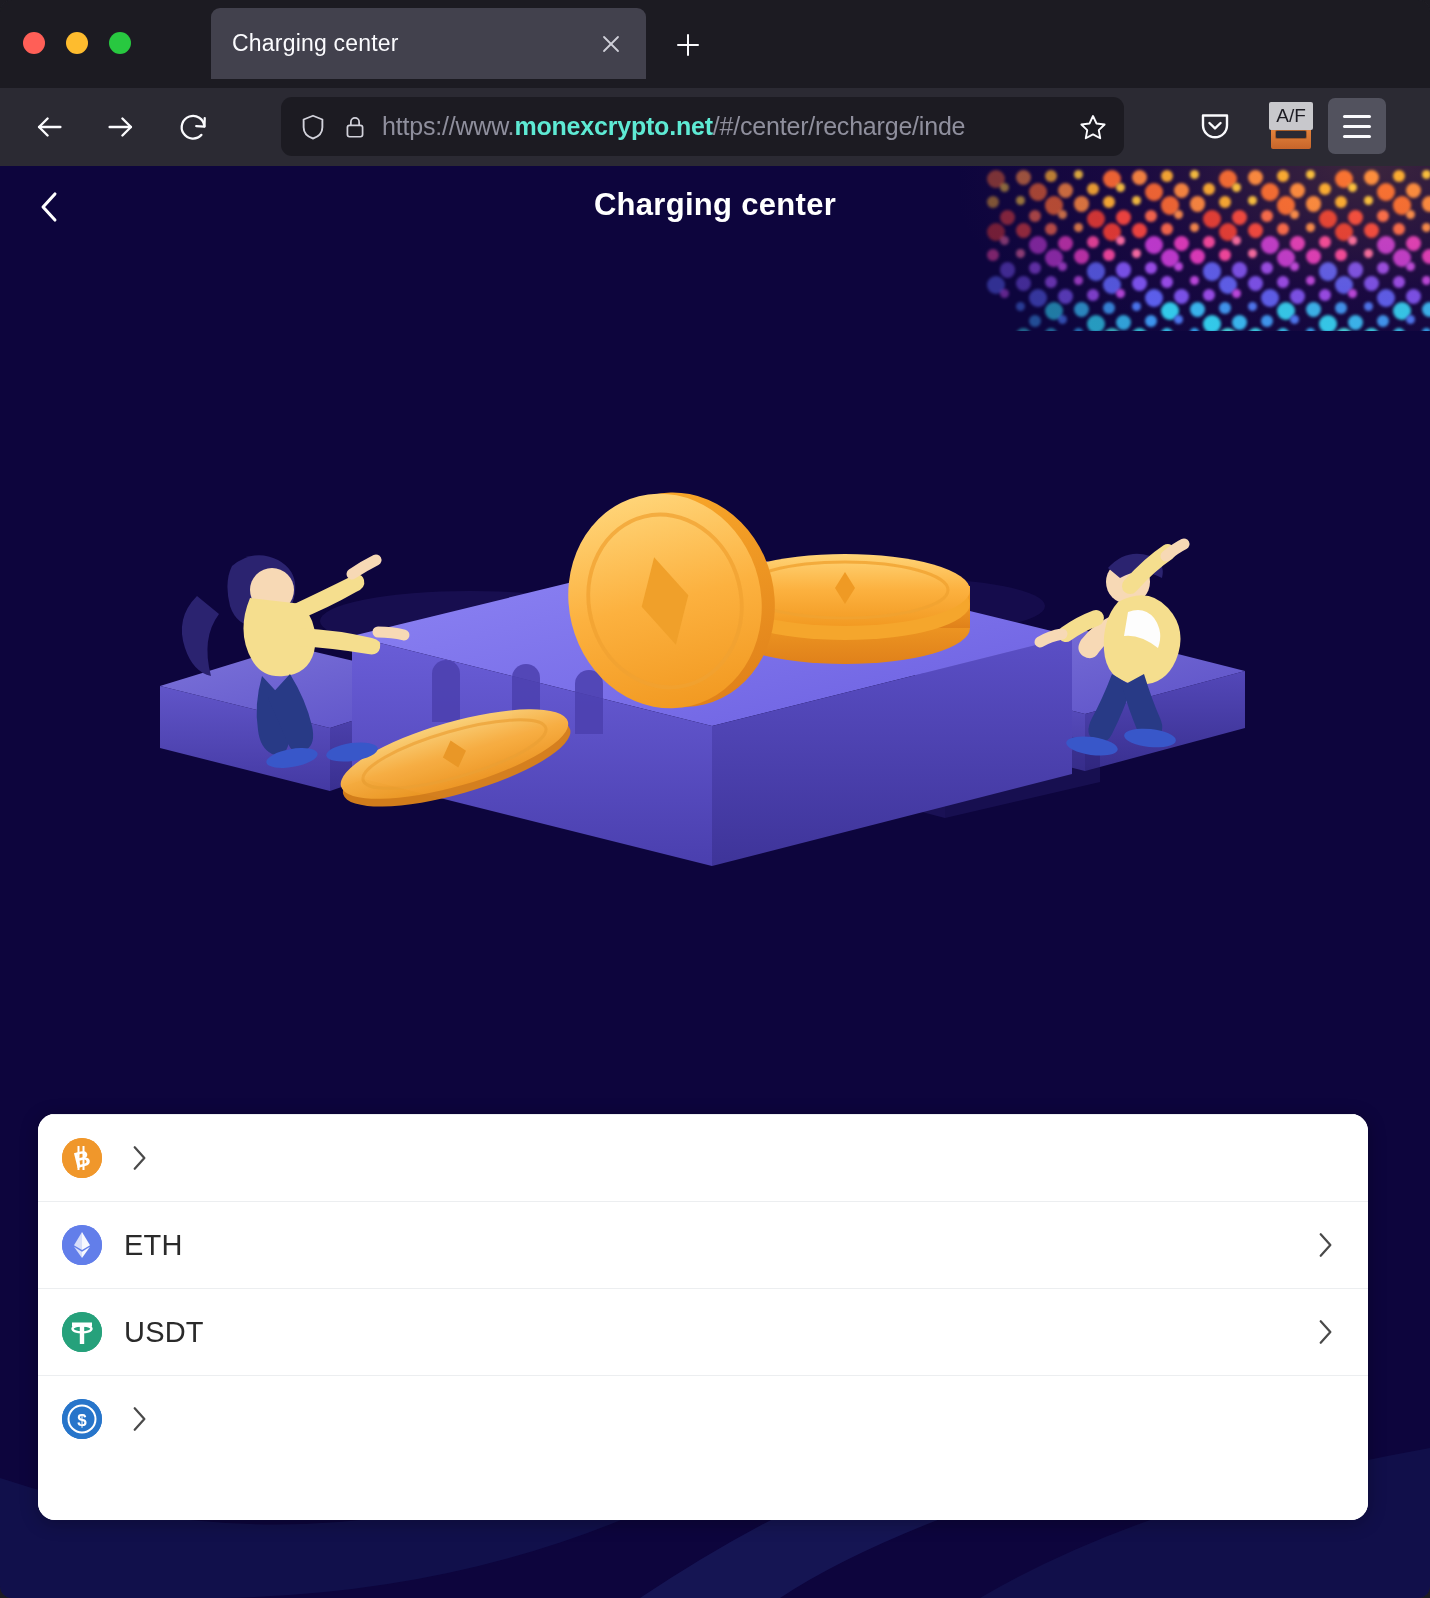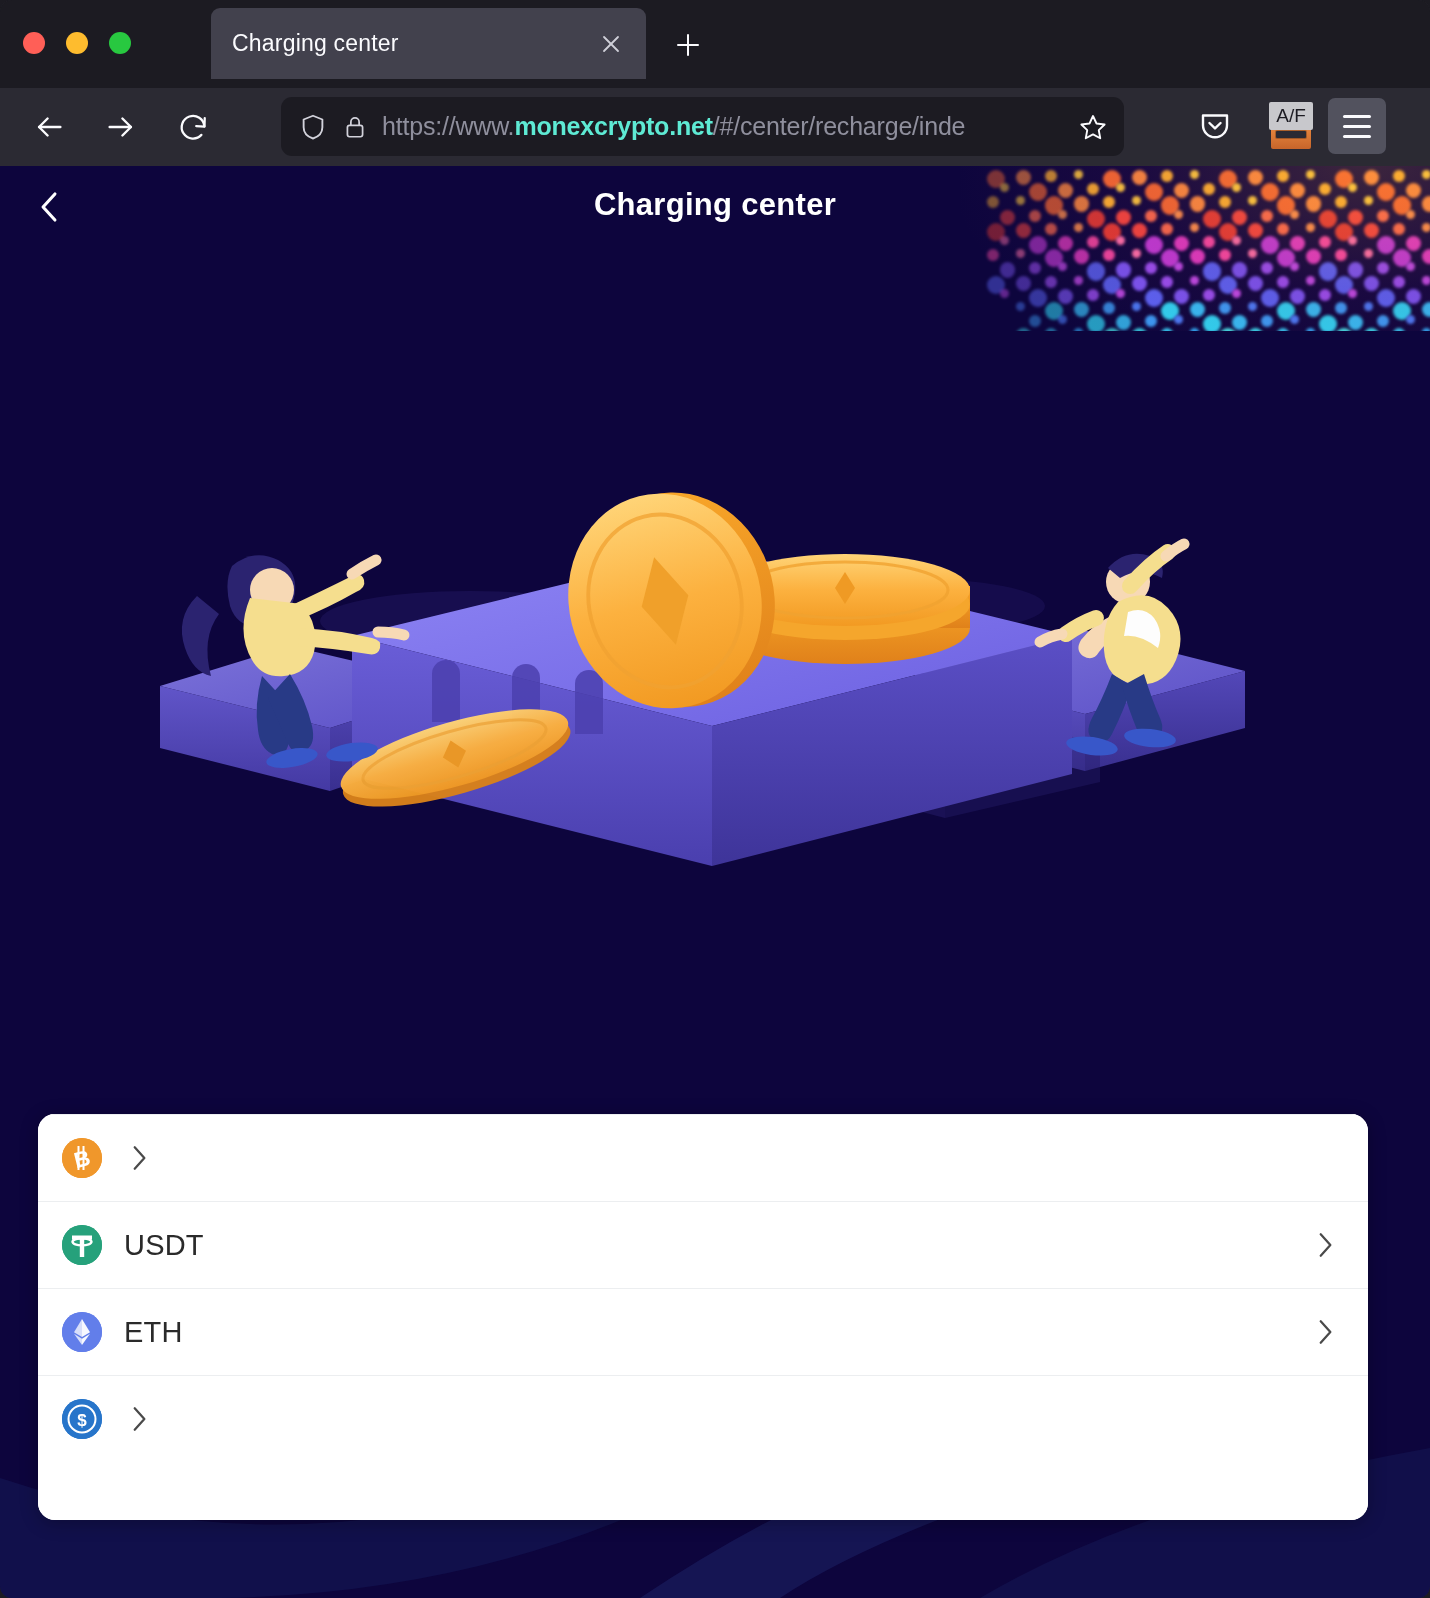--- a/index.html
+++ b/index.html
@@ -726,55 +726,55 @@
           </svg>
         </span>
         <span class="row-chevron">
           <svg width="26" height="30" viewBox="0 0 24 28" fill="none" stroke="#4a4a4a" stroke-width="2.1" stroke-linecap="round" stroke-linejoin="round">
             <polyline points="8,4 17,14 8,24"></polyline>
           </svg>
         </span>
       </div>
 
       <div class="channel-row">
-        <span class="coin-icon" style="background:#26a17b">
-          <svg width="40" height="40" viewBox="0 0 40 40">
-            <circle cx="20" cy="20" r="20" fill="#26a17b"></circle>
-            <rect x="10" y="10.5" width="20" height="4.2" fill="#ffffff"></rect>
-            <rect x="17.8" y="12" width="4.4" height="20" fill="#ffffff"></rect>
-            <ellipse cx="20" cy="16.8" rx="9.5" ry="3.6" fill="none" stroke="#ffffff" stroke-width="2.4"></ellipse>
-          </svg>
-        </span>
-        <span class="coin-label">USDT</span>
-        <span class="row-chevron">
-          <svg width="26" height="30" viewBox="0 0 24 28" fill="none" stroke="#4a4a4a" stroke-width="2.1" stroke-linecap="round" stroke-linejoin="round">
-            <polyline points="8,4 17,14 8,24"></polyline>
-          </svg>
-        </span>
-      </div>
-
-      <div class="channel-row">
         <span class="coin-icon" style="background:#627eea">
           <svg width="40" height="40" viewBox="0 0 40 40">
             <circle cx="20" cy="20" r="20" fill="#627eea"></circle>
             <polygon points="20,7 28,20.2 20,25" fill="#ffffff" opacity="0.95"></polygon>
             <polygon points="20,7 12,20.2 20,25" fill="#ffffff" opacity="0.75"></polygon>
             <polygon points="20,26.7 28,21.8 20,33" fill="#ffffff" opacity="0.95"></polygon>
             <polygon points="20,26.7 12,21.8 20,33" fill="#ffffff" opacity="0.75"></polygon>
           </svg>
         </span>
         <span class="coin-label">ETH</span>
         <span class="row-chevron">
           <svg width="26" height="30" viewBox="0 0 24 28" fill="none" stroke="#4a4a4a" stroke-width="2.1" stroke-linecap="round" stroke-linejoin="round">
             <polyline points="8,4 17,14 8,24"></polyline>
           </svg>
         </span>
       </div>
 
       <div class="channel-row">
+        <span class="coin-icon" style="background:#26a17b">
+          <svg width="40" height="40" viewBox="0 0 40 40">
+            <circle cx="20" cy="20" r="20" fill="#26a17b"></circle>
+            <rect x="10" y="10.5" width="20" height="4.2" fill="#ffffff"></rect>
+            <rect x="17.8" y="12" width="4.4" height="20" fill="#ffffff"></rect>
+            <ellipse cx="20" cy="16.8" rx="9.5" ry="3.6" fill="none" stroke="#ffffff" stroke-width="2.4"></ellipse>
+          </svg>
+        </span>
+        <span class="coin-label">USDT</span>
+        <span class="row-chevron">
+          <svg width="26" height="30" viewBox="0 0 24 28" fill="none" stroke="#4a4a4a" stroke-width="2.1" stroke-linecap="round" stroke-linejoin="round">
+            <polyline points="8,4 17,14 8,24"></polyline>
+          </svg>
+        </span>
+      </div>
+
+      <div class="channel-row">
         <span class="coin-icon" style="background:#2775ca">
           <svg width="40" height="40" viewBox="0 0 40 40">
             <circle cx="20" cy="20" r="20" fill="#2775ca"></circle>
             <circle cx="20" cy="20" r="13.5" fill="none" stroke="#ffffff" stroke-width="2"></circle>
             <text x="20" y="27" font-family="'Liberation Sans',sans-serif" font-size="17" font-weight="bold" fill="#ffffff" text-anchor="middle">$</text>
           </svg>
         </span>
         <span class="row-chevron">
           <svg width="26" height="30" viewBox="0 0 24 28" fill="none" stroke="#4a4a4a" stroke-width="2.1" stroke-linecap="round" stroke-linejoin="round">
             <polyline points="8,4 17,14 8,24"></polyline>

